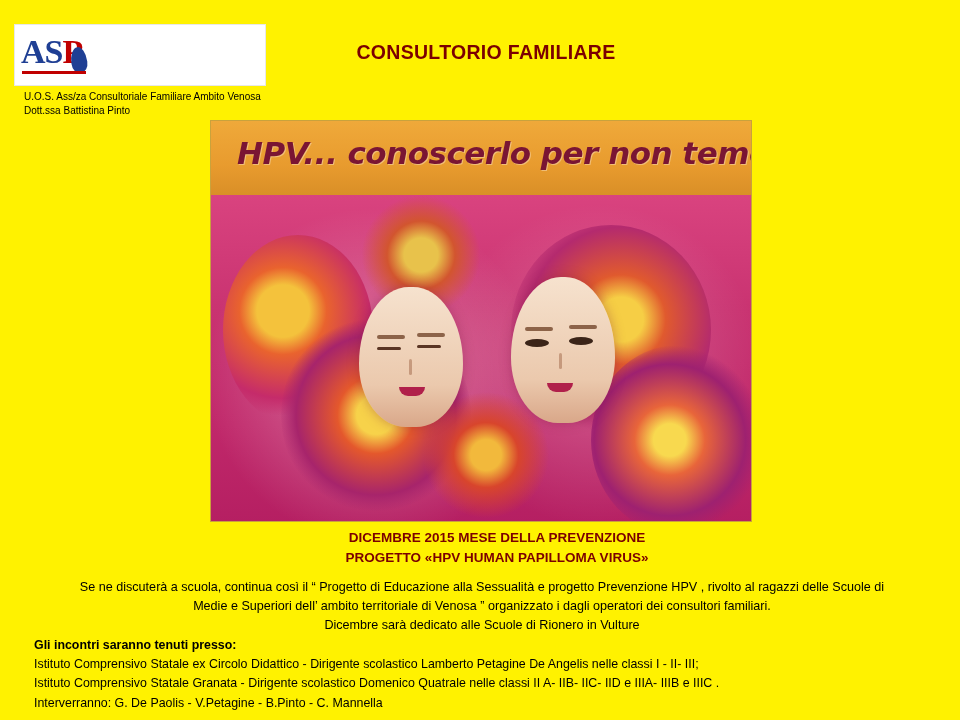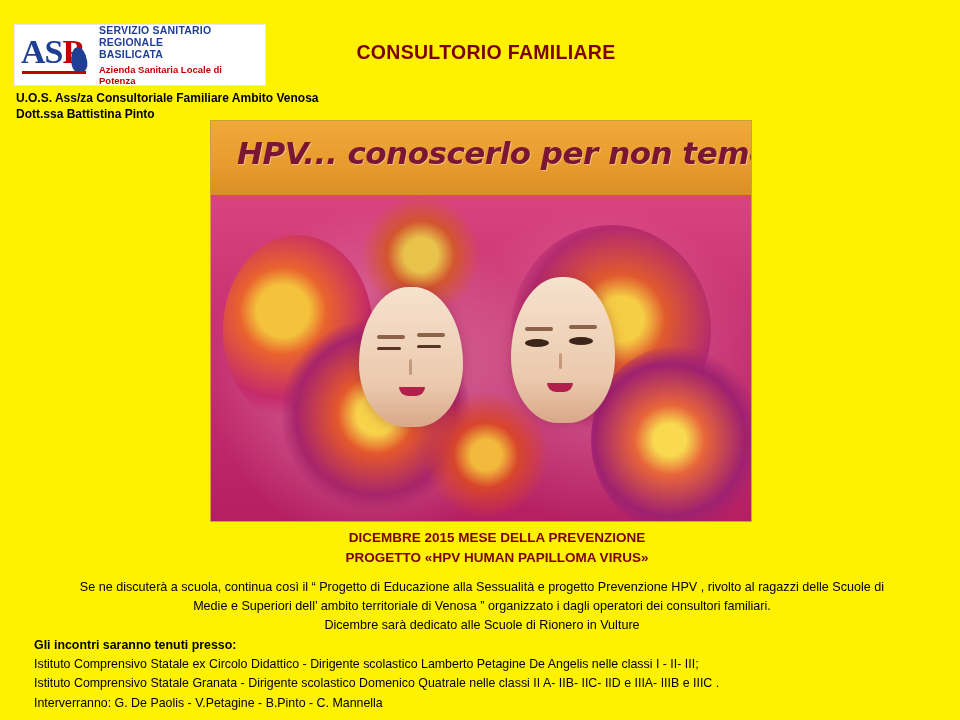--- a/index.html
+++ b/index.html
@@ -84,24 +84,24 @@
   }
   .logo-line3 {
     font-size: 9.5px;
     font-weight: bold;
     color: #C00000;
     margin-top: 3px;
   }
 
   .sub-unit {
     position: absolute;
-    left: 16px;
+    left: 24px;
     top: 90px;
-    font-size: 12px;
-    font-weight: bold;
+    font-size: 10px;
+    font-weight: normal;
     line-height: 1.35;
     color: #000;
   }
 
   
   .title {
     position: absolute;
     left: 6px;
     top: 38px;
     width: 960px;
@@ -259,25 +259,20 @@
 <body>
 
 <div class="logo-box">
   <div class="logo-mark">
     <div class="logo-asp">
       <span class="letter-s">AS</span><span class="letter-p">P</span>
     </div>
     <div class="logo-tail"></div>
     <div class="logo-underline"></div>
   </div>
-  <div class="logo-text">
-    <div class="logo-line1">SERVIZIO SANITARIO REGIONALE</div>
-    <div class="logo-line2">BASILICATA</div>
-    <div class="logo-line3">Azienda Sanitaria Locale di Potenza</div>
-  </div>
 </div>
 
 <div class="sub-unit">
   <div>U.O.S. Ass/za Consultoriale Familiare Ambito Venosa</div>
   <div>Dott.ssa Battistina Pinto</div>
 </div>
 
 <div class="title">
   <span>CONSULTORIO    FAMILIARE</span>
 </div>

